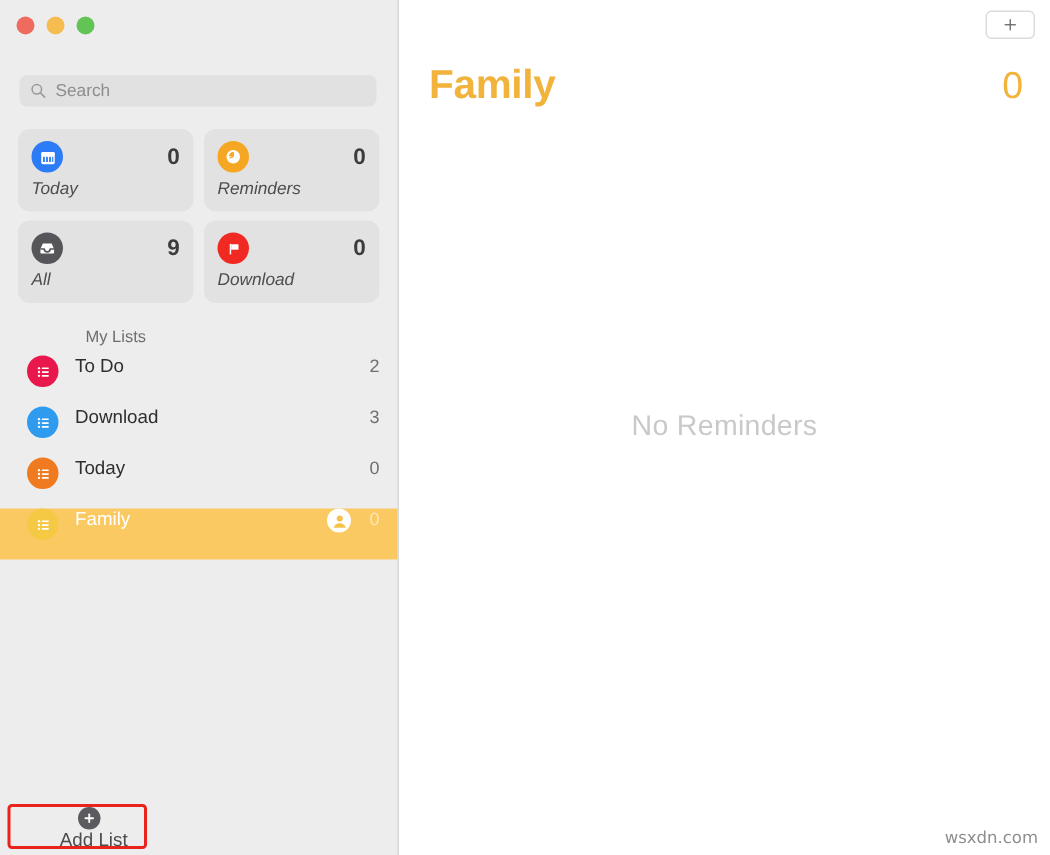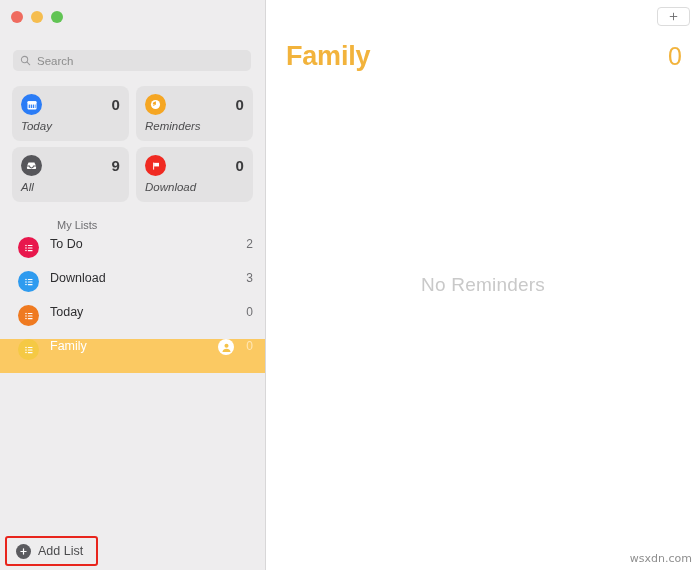--- a/index.html
+++ b/index.html
@@ -201,21 +201,22 @@
     position: absolute;
     left: 5px;
     top: 536px;
     width: 93px;
     height: 30px;
     border: 2px solid #e8241c;
     border-radius: 3px;
     box-sizing: border-box;
     display: flex;
     align-items: center;
-    padding-left: 9px;
+    padding-left: 22px;
+    flex-direction: column;
   }
   .add-icon {
     width: 15px;
     height: 15px;
     border-radius: 50%;
     background: #5b5b5f;
     display: flex;
     align-items: center;
     justify-content: center;
     flex: 0 0 15px;

